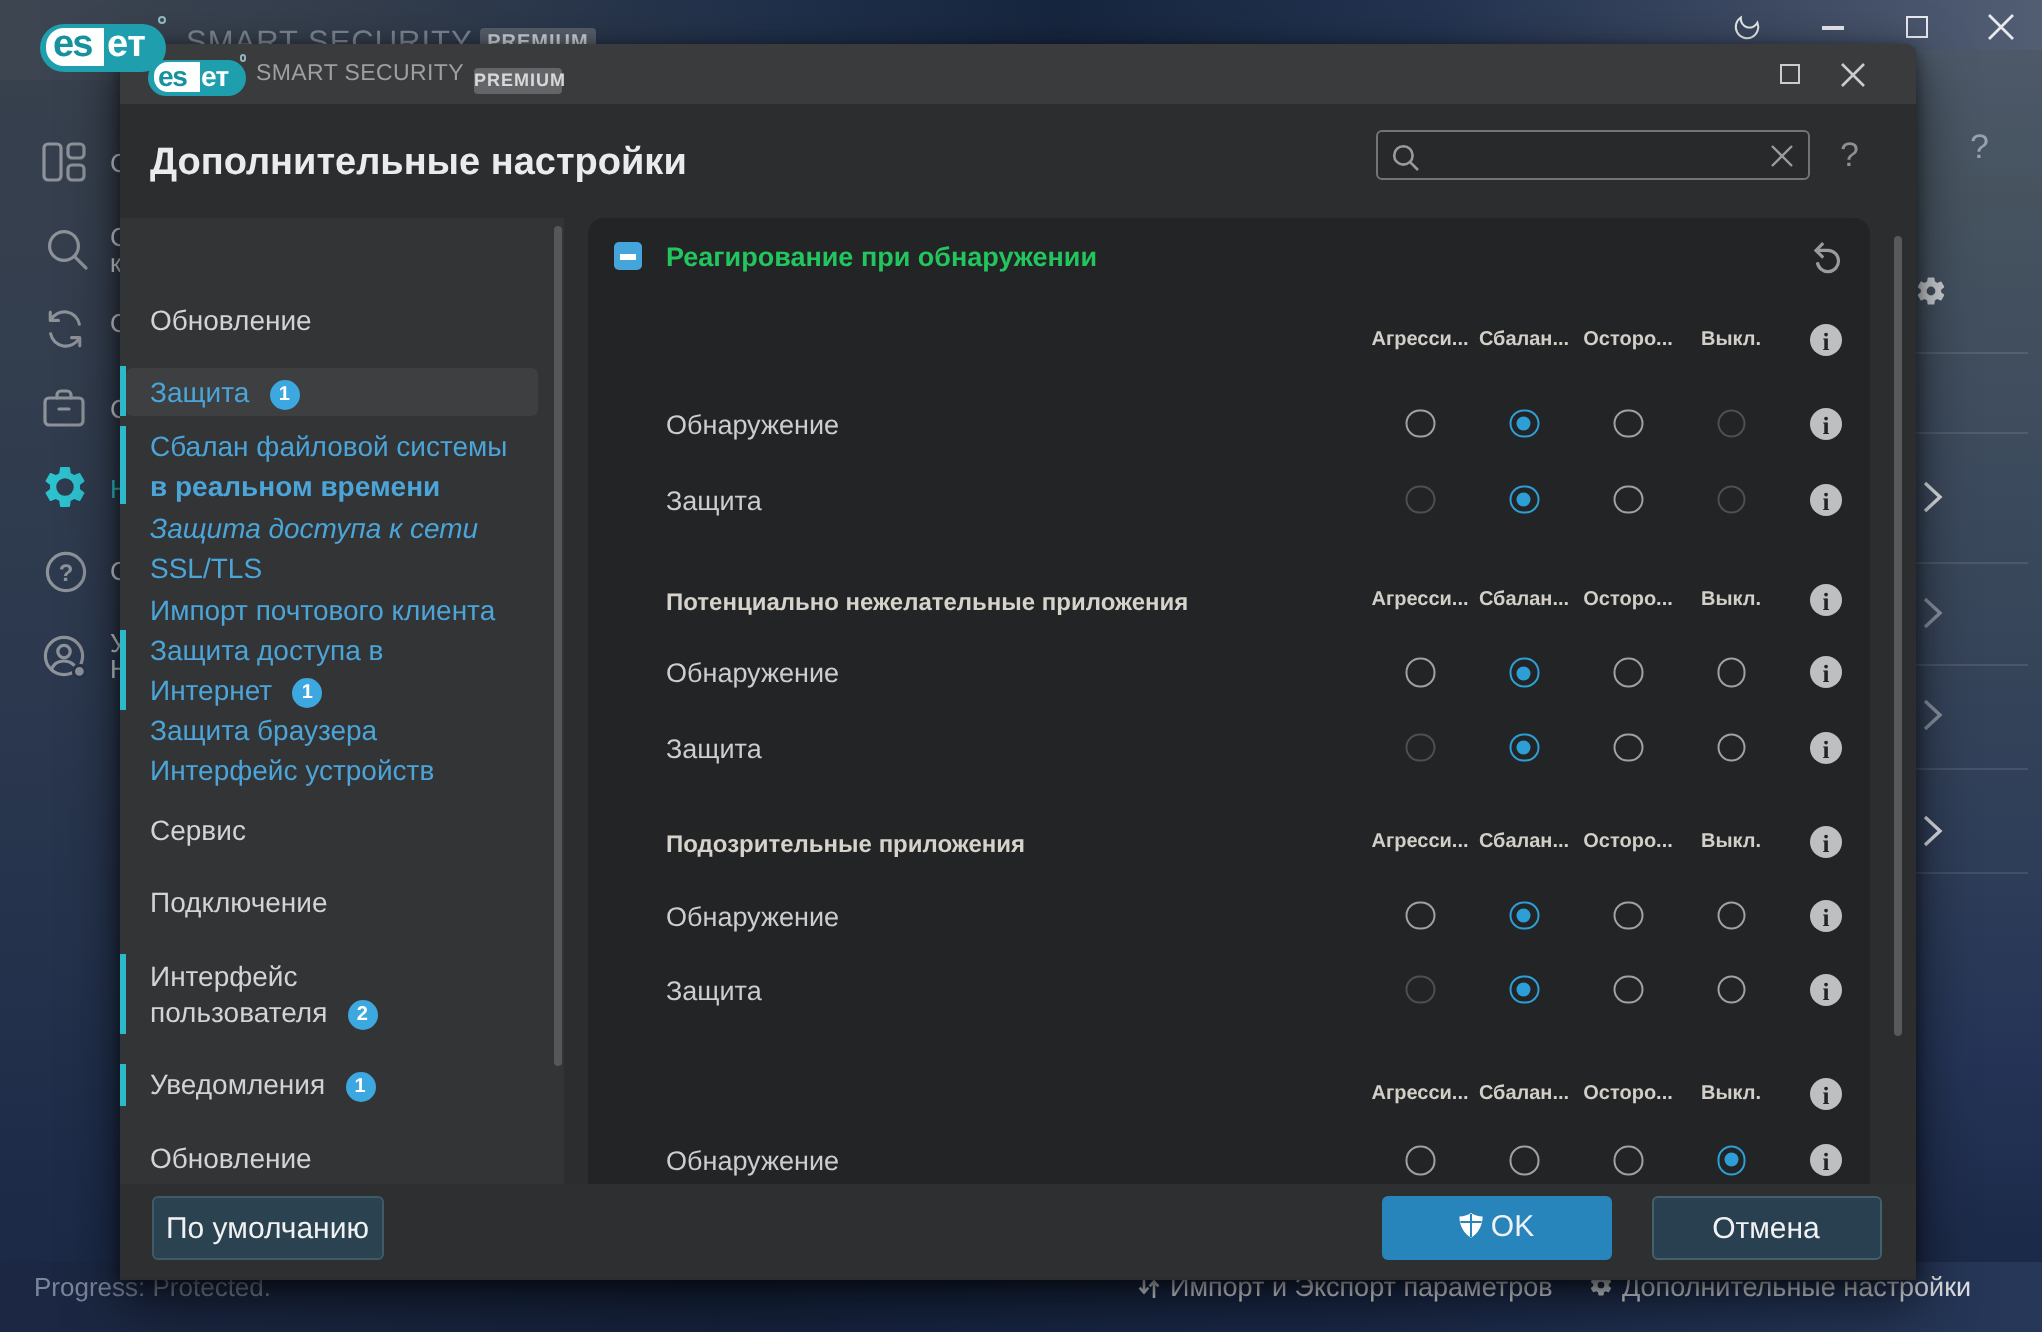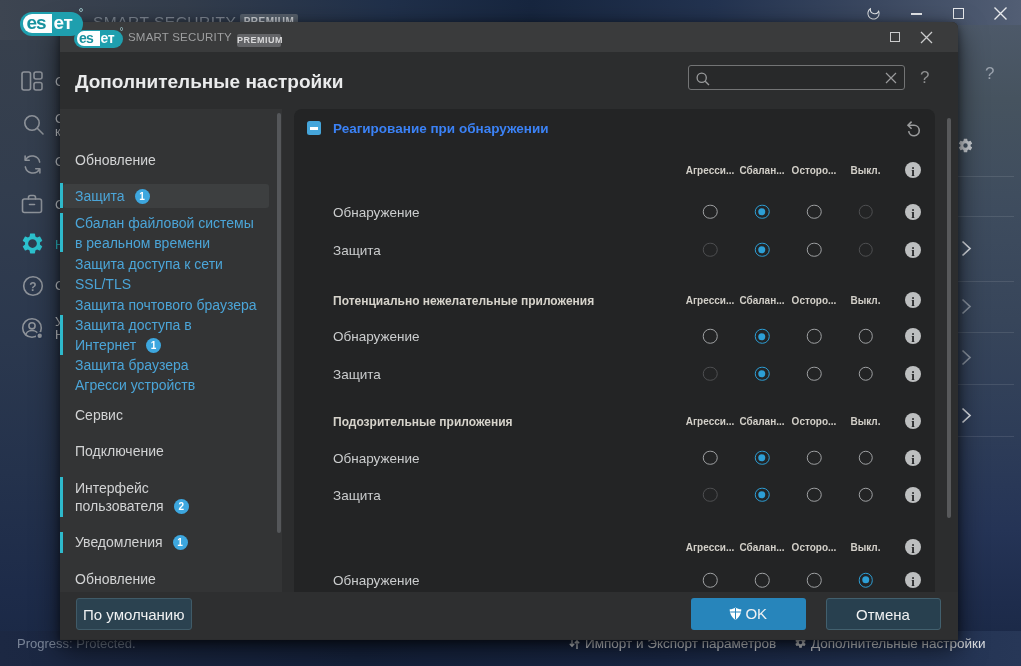--- a/index.html
+++ b/index.html
@@ -181,38 +181,38 @@
 <div id="scroll1"></div>
 <div class="abs" style="left:3px;top:161.5px;width:206px;height:24px;background:#3d3f40;border-radius:3px;"></div>
 <div class="tbar" style="top:160.5px;height:25.5px;"></div>
 <div class="tbar" style="top:191px;height:39px;"></div>
 <div class="tbar" style="top:293px;height:40px;"></div>
 <div class="tbar" style="top:455px;height:40px;"></div>
 <div class="tbar" style="top:510px;height:21px;"></div>
 <div class="sbi" style="top:128.2px;">Обновление</div>
 <div class="sbl" style="top:163.5px;">Защита<span class="badge">1</span></div>
 <div class="sbl" style="top:190.7px;">Сбалан файловой системы</div>
-<div class="sbl" style="top:210.9px;">в реальном времени</div>
-<div class="sbl" style="top:231.6px;">Защита доступа к сети</div>
+<div class="sbl" style="top:210.9px;font-weight:bold;">в реальном времени</div>
+<div class="sbl" style="top:231.6px;font-style:italic;">Защита доступа к сети</div>
 <div class="sbl" style="top:252.3px;">SSL/TLS</div>
-<div class="sbl" style="top:272.5px;">Защита почтового браузера</div>
+<div class="sbl" style="top:272.5px;">Импорт почтового клиента</div>
 <div class="sbl" style="top:292.7px;">Защита доступа в</div>
 <div class="sbl" style="top:312.9px;">Интернет<span class="badge">1</span></div>
 <div class="sbl" style="top:333.1px;">Защита браузера</div>
-<div class="sbl" style="top:353.3px;">Агресси устройств</div>
+<div class="sbl" style="top:353.3px;">Интерфейс устройств</div>
 <div class="sbi" style="top:382.9px;">Сервис</div>
 <div class="sbi" style="top:419.4px;">Подключение</div>
 <div class="sbi" style="top:456.3px;">Интерфейс</div>
 <div class="sbi" style="top:474.2px;">пользователя<span class="badge">2</span></div>
 <div class="sbi" style="top:510.3px;">Уведомления<span class="badge">1</span></div>
 <div class="sbi" style="top:546.8px;">Обновление</div>
     <div id="panel">
 <div class="abs" style="left:13px;top:12px;width:14px;height:14px;background:#45a5da;border-radius:2.5px;"></div>
 <div class="abs" style="left:16px;top:18px;width:8px;height:2.5px;background:#fff;"></div>
-<div class="abs" style="left:39px;top:11.5px;font-size:13.5px;font-weight:bold;color:#3b82f6;">Реагирование при обнаружении</div>
+<div class="abs" style="left:39px;top:11.5px;font-size:13.5px;font-weight:bold;color:#22c55e;">Реагирование при обнаружении</div>
 <svg class="abs" style="left:611px;top:10.5px;" width="17" height="17" viewBox="0 0 17 17">
 <path d="M3.2 5.2 H9 a5.3 5.3 0 1 1 -5.3 5.9" fill="none" stroke="#9a9b9c" stroke-width="1.6"></path>
 <path d="M6.6 1.6 3 5.2 6.6 8.8" fill="none" stroke="#9a9b9c" stroke-width="1.6"></path>
       </svg>
 <div class="colh" style="left:416px;top:61px;">Агресси...</div>
 <div class="colh" style="left:468px;top:61px;">Сбалан...</div>
 <div class="colh" style="left:520px;top:61px;">Осторо...</div>
 <div class="colh" style="left:571.5px;top:61px;">Выкл.</div>
 <div class="info" style="left:619px;top:61px;"><span>i</span></div>
 <div class="rlbl" style="left:39px;top:95.6px;">Обнаружение</div>

